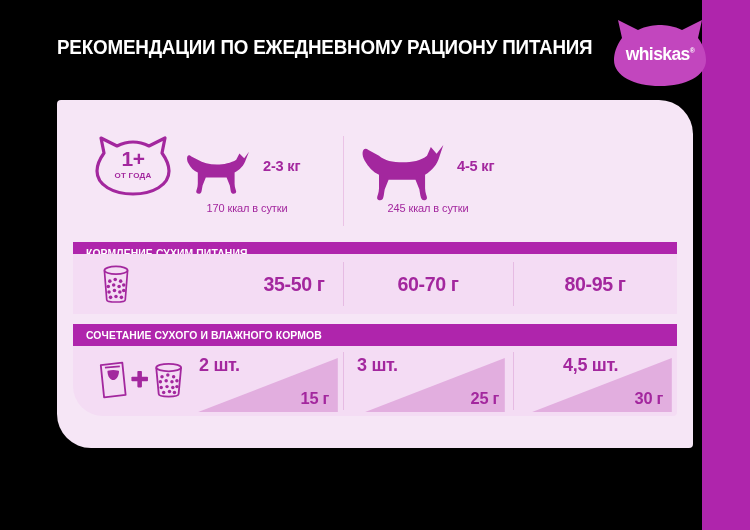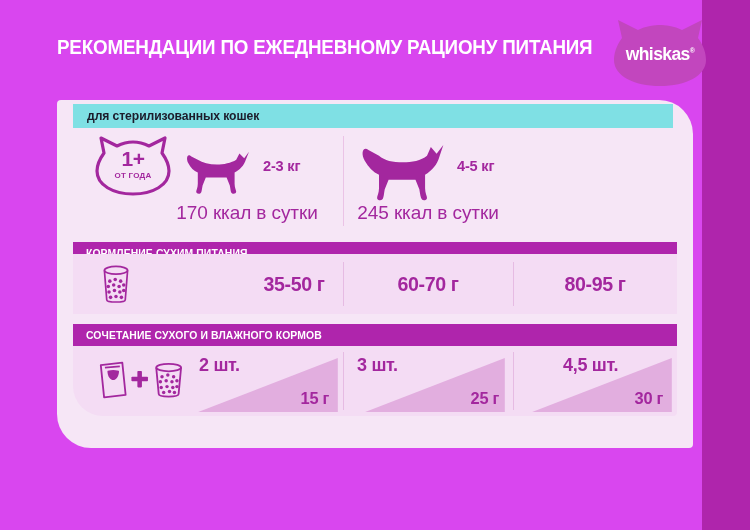--- a/index.html
+++ b/index.html
@@ -2,21 +2,21 @@
 <html><head>
 <meta charset="utf-8">
 <style>
   html,body{margin:0;padding:0;}
   body{
     width:750px;height:530px;overflow:hidden;
     background:#AF25AC;
     font-family:"Liberation Sans", sans-serif;
     -webkit-font-smoothing:antialiased;
   }
-  .poster{position:relative;width:702px;height:530px;background:#d946ef;}
+  .poster{position:relative;width:702px;height:530px;background:#000000;}
 
   
   .header{position:absolute;left:0;top:0;width:750px;height:100px;}
   .title{
     position:absolute;left:57px;top:36px;
     font-size:19.4px;font-weight:bold;color:#ffffff;
     letter-spacing:-0.2px;white-space:nowrap;
     font-stretch:condensed;transform:scaleX(0.97);transform-origin:left center;
   }
   .logo{position:absolute;left:612px;top:18px;width:96px;height:70px;}
@@ -62,21 +62,21 @@
   .agebadge .btxt{
     position:absolute;left:0;top:36px;width:76px;text-align:center;
     font-size:8px;font-weight:bold;color:#A3279E;letter-spacing:0.2px;
   }
   .catwrap{flex:0 0 auto;display:flex;align-items:flex-end;justify-content:center;}
   .wlabel{
     font-size:14.6px;font-weight:bold;color:#A3279E;white-space:nowrap;letter-spacing:-0.2px;
   }
   .kcal{
     position:absolute;left:0;top:72px;width:100%;text-align:center;
-    font-size:19px;color:#A3279E;letter-spacing:-0.1px;
+    font-size:11px;color:#A3279E;letter-spacing:-0.1px;
   }
 
   
   .sechdr{
     position:absolute;left:16px;width:604px;height:22px;background:#AF25AC;
     display:flex;align-items:center;
   }
   .sechdr span{
     font-size:10.4px;font-weight:bold;color:#ffffff;margin-left:13px;letter-spacing:0.1px;
   }
@@ -128,23 +128,20 @@
                  C92 28 94 36 94 42 C94 58 74 68 48 68 C22 68 2 58 2 42 C2 36 4 28 10 20 Z" fill="#C246BE"></path>
       </svg>
       <div class="logo-word">
         <span>whiskas</span><sup>®</sup>
       </div>
     </div>
   </div>
 
   <div class="card">
 
-    <div class="banner">
-      <span>для стерилизованных кошек</span>
-    </div>
 
     <div class="wrow">
 
       <div class="wcol c0">
         <div class="wtop">
           <div class="agebadge">
             <svg viewBox="0 0 76 62" style="position:absolute;left:0;top:0;width:76px;height:62px;">
               <path d="M9 18 L6 3 L22 11 C28 8 33 7 38 7 C43 7 48 8 54 11 L70 3 L67 18
                        C72 25 74 31 74 36 C74 50 58 59 38 59 C18 59 2 50 2 36 C2 31 4 25 9 18 Z" fill="none" stroke="#A3279E" stroke-width="3.2" stroke-linejoin="round"></path>
             </svg>

